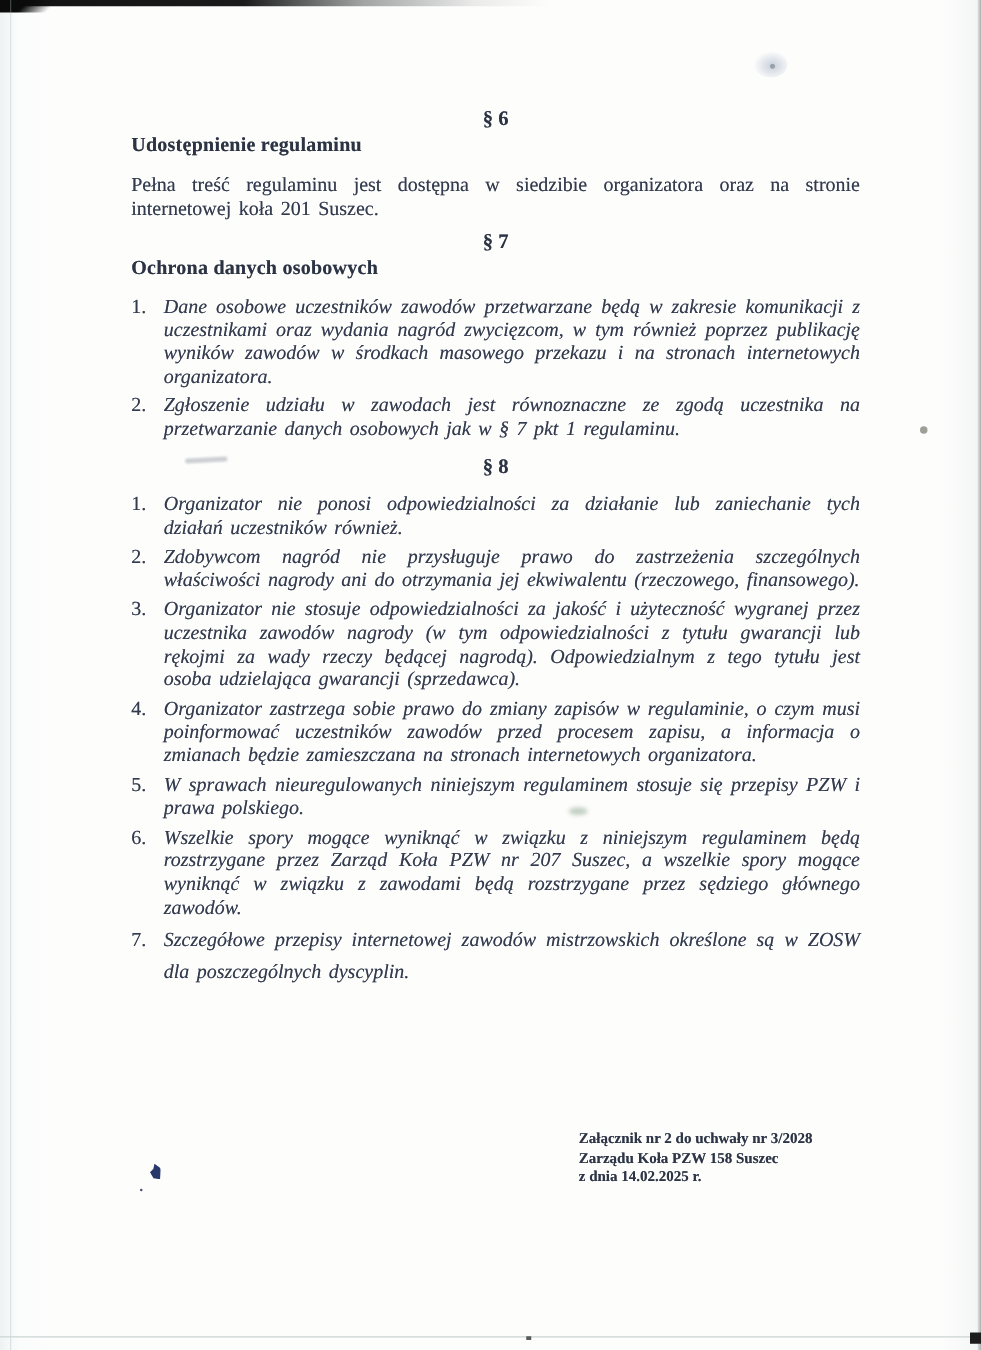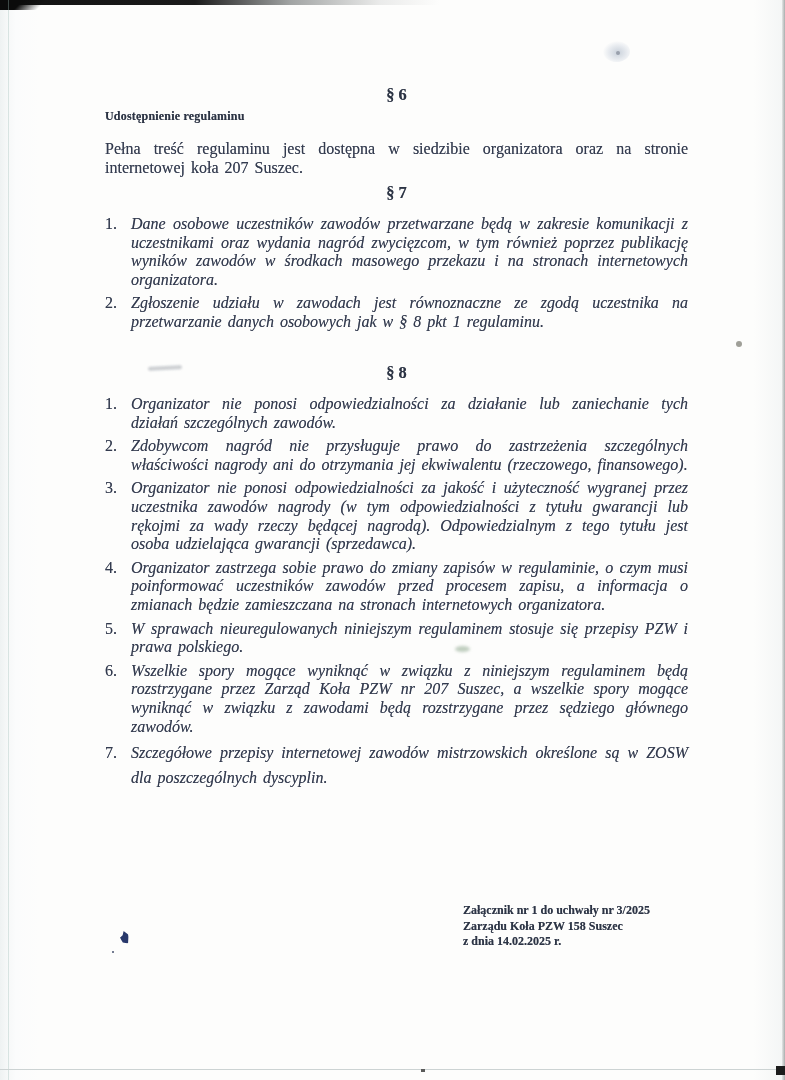--- a/index.html
+++ b/index.html
@@ -34,21 +34,21 @@
   .mark {
     text-align: center;
     font-weight: bold;
     font-size: 16.5px;
     line-height: 18px;
     color: #2c3444;
   }
   .title {
     margin: 3px 0 0 0;
     font-weight: bold;
-    font-size: 12px;
+    font-size: 16px;
     line-height: 19px;
     letter-spacing: 0.2px;
     color: #2c3444;
   }
   .para {
     margin: 14px 0 0 0;
     font-size: 16px;
     line-height: 18.6px;
     text-align: justify;
     word-spacing: 2px;
@@ -144,51 +144,52 @@
   }
 </style>
 </head>
 <body>
 
 <div class="page">
 
   <section class="sec sec-6">
     <div class="mark">§ 6</div>
     <h2 class="title">Udostępnienie regulaminu</h2>
-    <p class="para">Pełna treść regulaminu jest dostępna w siedzibie organizatora oraz na stronie internetowej koła 207 Suszec.</p>
+    <p class="para">Pełna treść regulaminu jest dostępna w siedzibie organizatora oraz na stronie internetowej koła 201 Suszec.</p>
   </section>
 
   <section class="sec sec-7">
     <div class="mark">§ 7</div>
+    <h2 class="title">Ochrona danych osobowych</h2>
     <div class="list">
         <div class="li">
           <span class="num">1.</span>
           <span class="txt">Dane osobowe uczestników zawodów przetwarzane będą w zakresie komunikacji z uczestnikami oraz wydania nagród zwycięzcom, w tym również poprzez publikację wyników zawodów w środkach masowego przekazu i na stronach internetowych organizatora.</span>
         </div>
         <div class="li">
           <span class="num">2.</span>
-          <span class="txt">Zgłoszenie udziału w zawodach jest równoznaczne ze zgodą uczestnika na przetwarzanie danych osobowych jak w § 8 pkt 1 regulaminu.</span>
+          <span class="txt">Zgłoszenie udziału w zawodach jest równoznaczne ze zgodą uczestnika na przetwarzanie danych osobowych jak w § 7 pkt 1 regulaminu.</span>
         </div>
       </div>
   </section>
 
   <section class="sec sec-8">
     <div class="mark">§ 8</div>
     <div class="list">
         <div class="li">
           <span class="num">1.</span>
-          <span class="txt">Organizator nie ponosi odpowiedzialności za działanie lub zaniechanie tych działań szczególnych zawodów.</span>
+          <span class="txt">Organizator nie ponosi odpowiedzialności za działanie lub zaniechanie tych działań uczestników również.</span>
         </div>
         <div class="li">
           <span class="num">2.</span>
           <span class="txt">Zdobywcom nagród nie przysługuje prawo do zastrzeżenia szczególnych właściwości nagrody ani do otrzymania jej ekwiwalentu (rzeczowego, finansowego).</span>
         </div>
         <div class="li">
           <span class="num">3.</span>
-          <span class="txt">Organizator nie ponosi odpowiedzialności za jakość i użyteczność wygranej przez uczestnika zawodów nagrody (w tym odpowiedzialności z tytułu gwarancji lub rękojmi za wady rzeczy będącej nagrodą). Odpowiedzialnym z tego tytułu jest osoba udzielająca gwarancji (sprzedawca).</span>
+          <span class="txt">Organizator nie stosuje odpowiedzialności za jakość i użyteczność wygranej przez uczestnika zawodów nagrody (w tym odpowiedzialności z tytułu gwarancji lub rękojmi za wady rzeczy będącej nagrodą). Odpowiedzialnym z tego tytułu jest osoba udzielająca gwarancji (sprzedawca).</span>
         </div>
         <div class="li">
           <span class="num">4.</span>
           <span class="txt">Organizator zastrzega sobie prawo do zmiany zapisów w regulaminie, o czym musi poinformować uczestników zawodów przed procesem zapisu, a informacja o zmianach będzie zamieszczana na stronach internetowych organizatora.</span>
         </div>
         <div class="li">
           <span class="num">5.</span>
           <span class="txt">W sprawach nieuregulowanych niniejszym regulaminem stosuje się przepisy PZW i prawa polskiego.</span>
         </div>
         <div class="li">
@@ -196,21 +197,21 @@
           <span class="txt">Wszelkie spory mogące wyniknąć w związku z niniejszym regulaminem będą rozstrzygane przez Zarząd Koła PZW nr 207 Suszec, a wszelkie spory mogące wyniknąć w związku z zawodami będą rozstrzygane przez sędziego głównego zawodów.</span>
         </div>
         <div class="li loose">
           <span class="num">7.</span>
           <span class="txt">Szczegółowe przepisy internetowej zawodów mistrzowskich określone są w ZOSW dla poszczególnych dyscyplin.</span>
         </div>
       </div>
   </section>
 
   <div class="footer">
-    <div>Załącznik nr 1 do uchwały nr 3/2025</div>
+    <div>Załącznik nr 2 do uchwały nr 3/2028</div>
     <div>Zarządu Koła PZW 158 Suszec</div>
     <div>z dnia 14.02.2025 r.</div>
   </div>
 
   <div class="top-edge"></div>
   <div class="corner-tl"></div>
   <div class="left-line"></div>
   <div class="right-edge"></div>
   <div class="bottom-line"></div>
   <div class="corner-br"></div>

